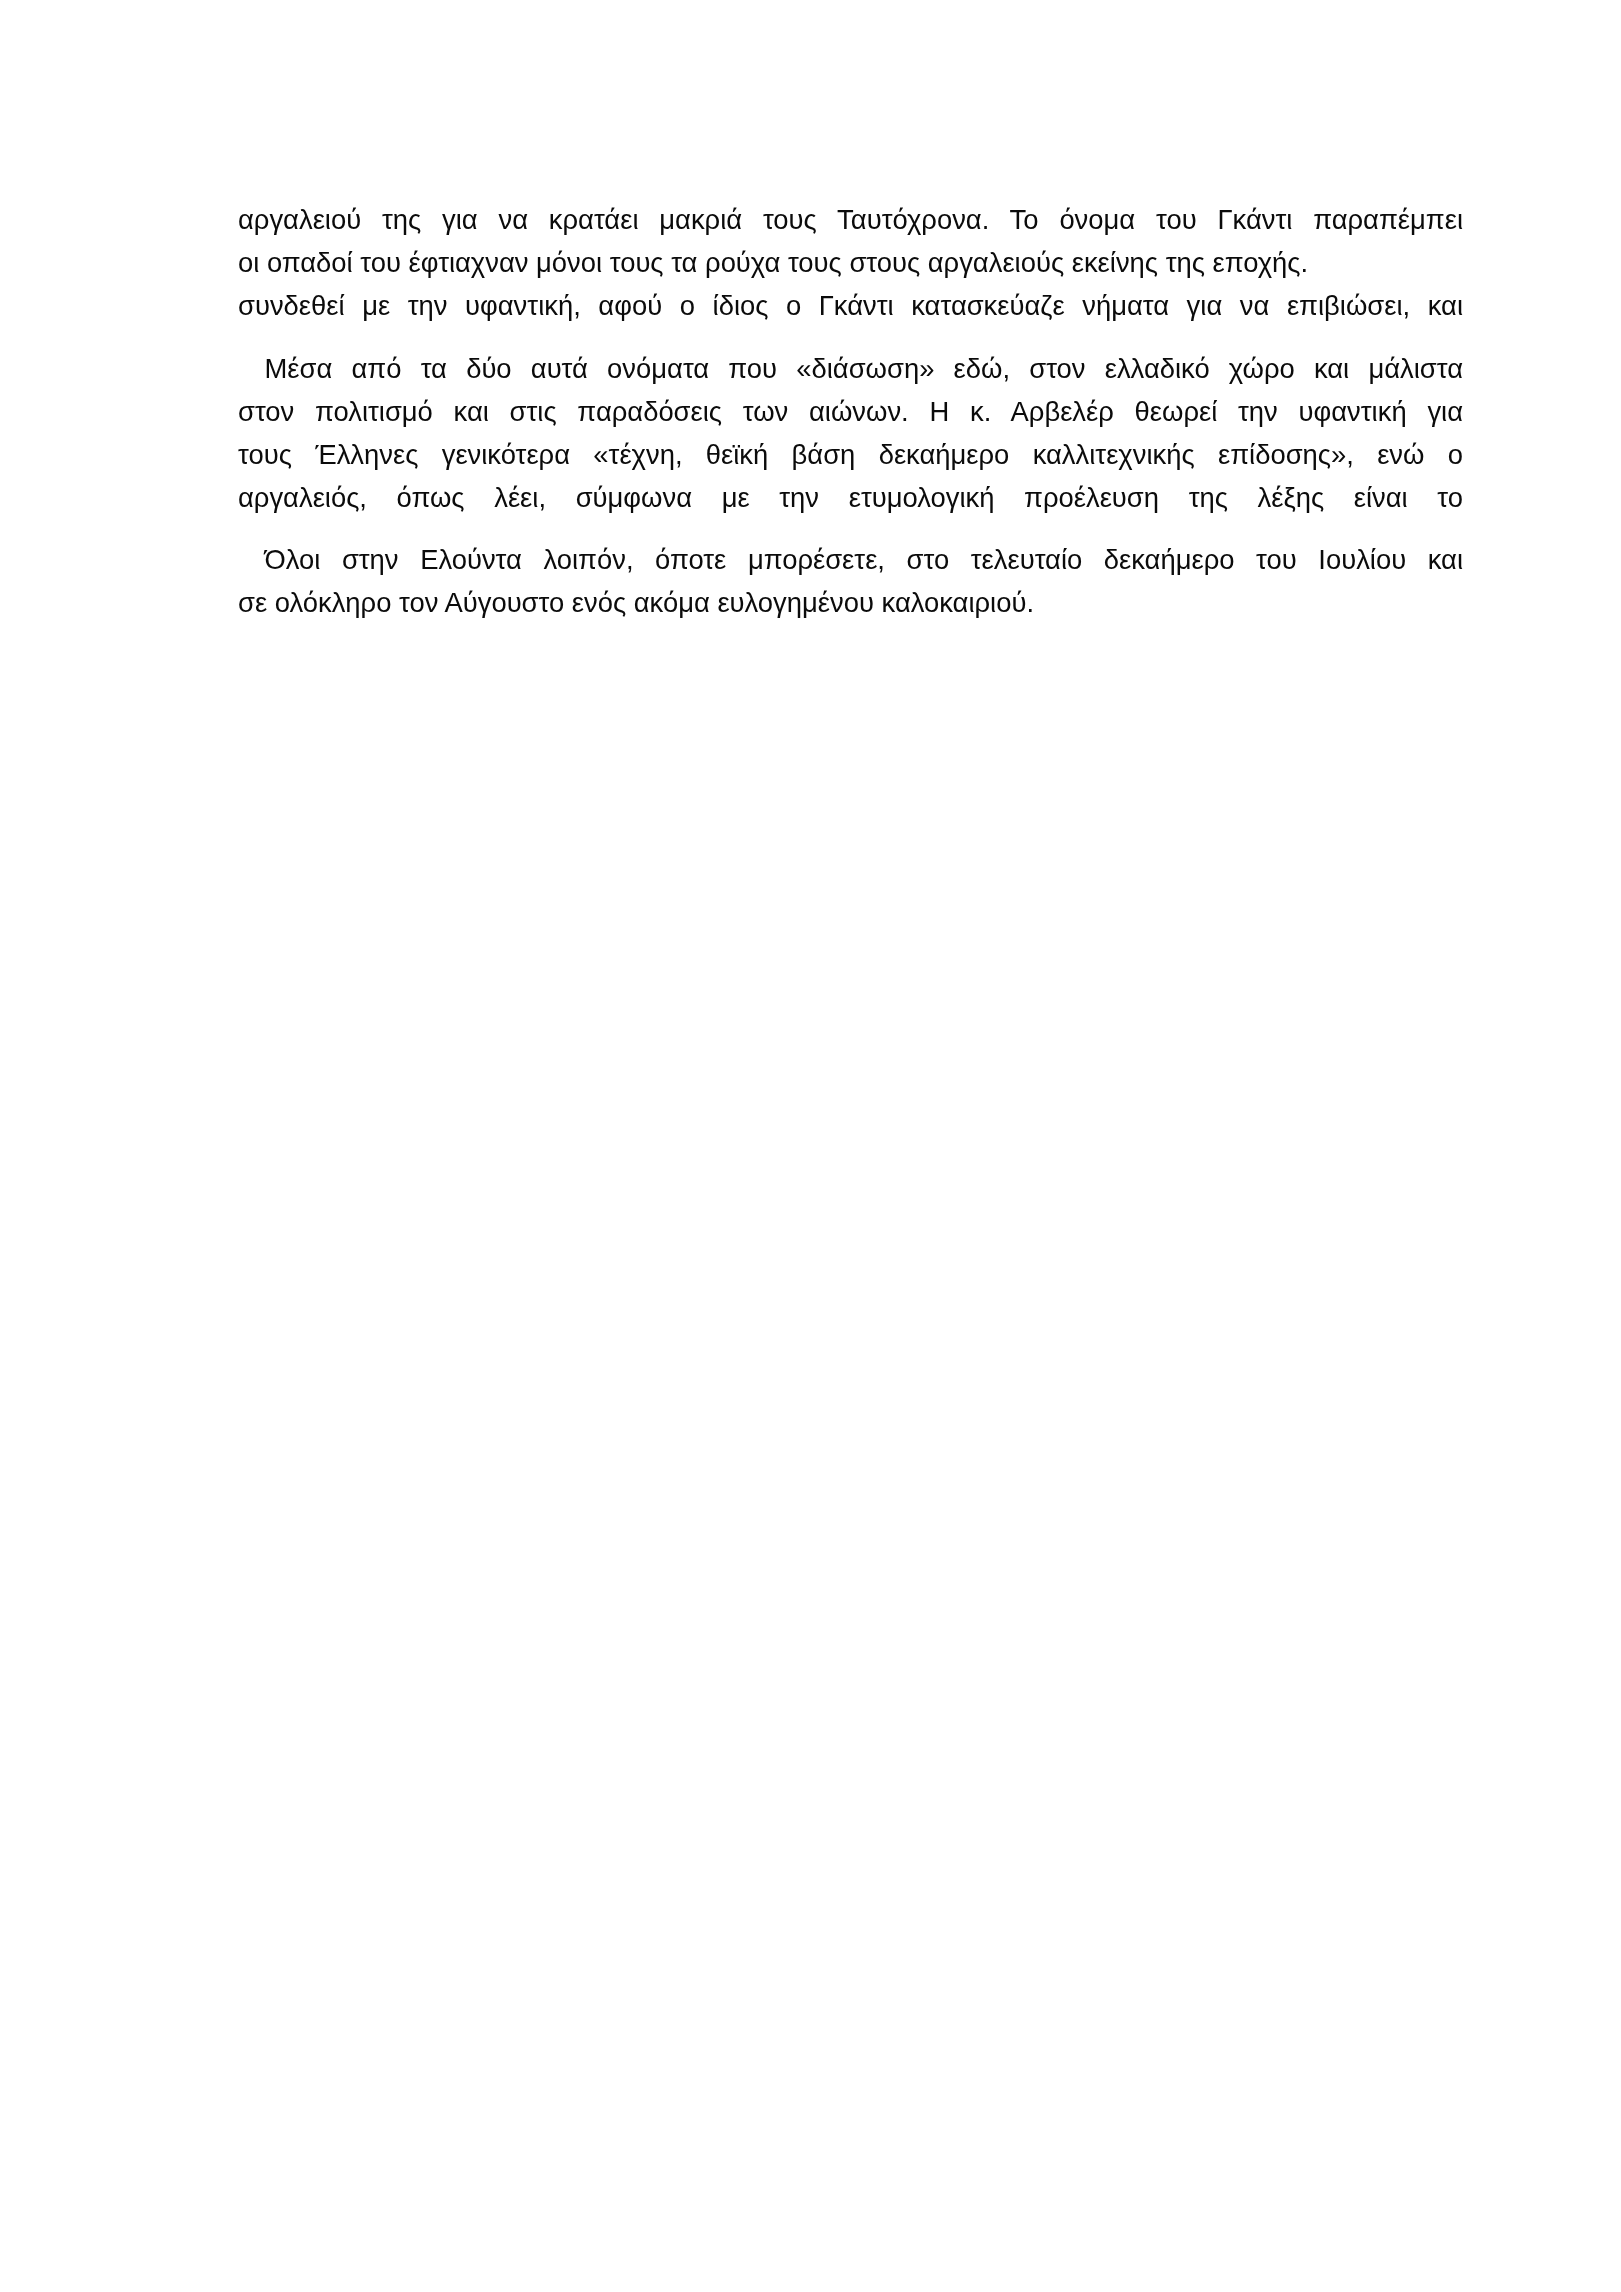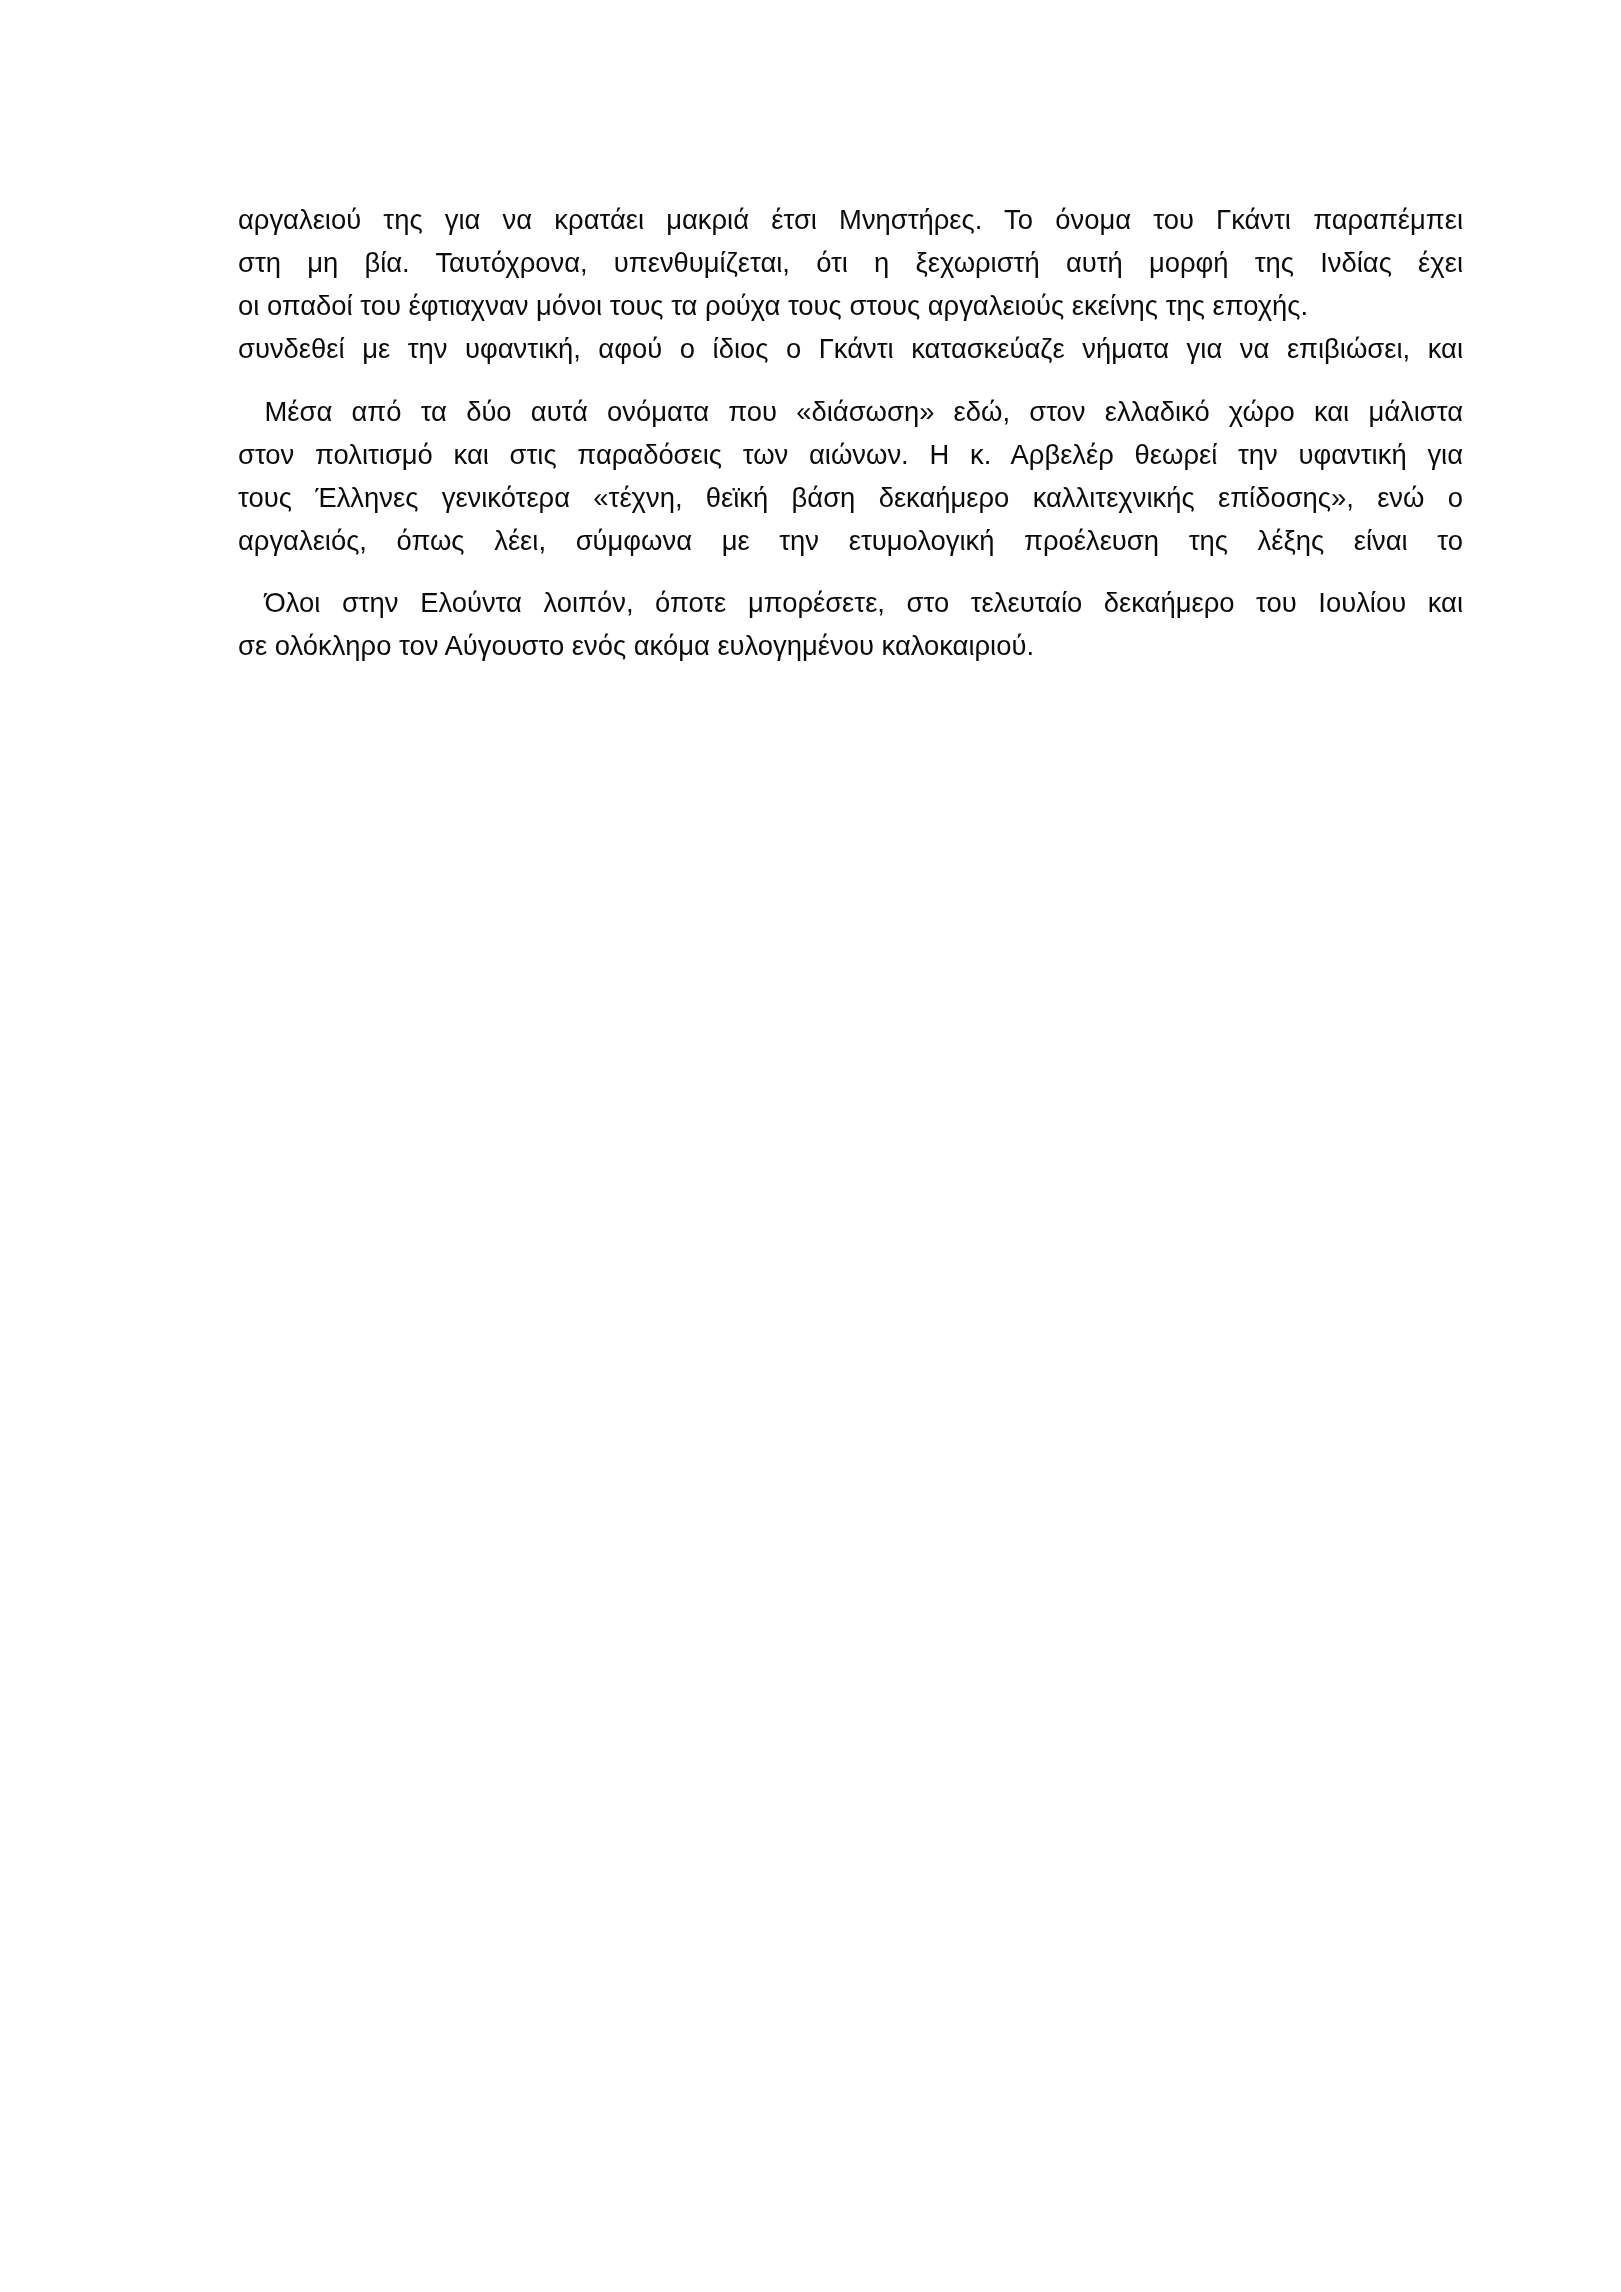--- a/index.html
+++ b/index.html
@@ -44,22 +44,21 @@
     text-indent: 26.5px;
   }
 </style>
 </head>
 <body>
 
 <div class="page">
   <div class="page-text">
 
     <div class="para">
-      <div class="line">αργαλειού της για να κρατάει μακριά έτσι Μνηστήρες. Το όνομα του Γκάντι παραπέμπει</div>
-      <div class="line">στη μη βία. Ταυτόχρονα, υπενθυμίζεται, ότι η ξεχωριστή αυτή μορφή της Ινδίας έχει</div>
+      <div class="line">αργαλειού της για να κρατάει μακριά τους Ταυτόχρονα. Το όνομα του Γκάντι παραπέμπει</div>
       <div class="line last">οι οπαδοί του έφτιαχναν μόνοι τους τα ρούχα τους στους αργαλειούς εκείνης της εποχής.</div>
       <div class="line">συνδεθεί με την υφαντική, αφού ο ίδιος ο Γκάντι κατασκεύαζε νήματα για να επιβιώσει, και</div>
     </div>
 
     <div class="para">
       <div class="line indent">Μέσα από τα δύο αυτά ονόματα που «διάσωση» εδώ, στον ελλαδικό χώρο και μάλιστα</div>
       <div class="line">στον πολιτισμό και στις παραδόσεις των αιώνων. Η κ. Αρβελέρ θεωρεί την υφαντική για</div>
       <div class="line">τους Έλληνες γενικότερα «τέχνη, θεϊκή βάση δεκαήμερο καλλιτεχνικής επίδοσης», ενώ ο</div>
       <div class="line">αργαλειός, όπως λέει, σύμφωνα με την ετυμολογική προέλευση της λέξης είναι το</div>
     </div>

